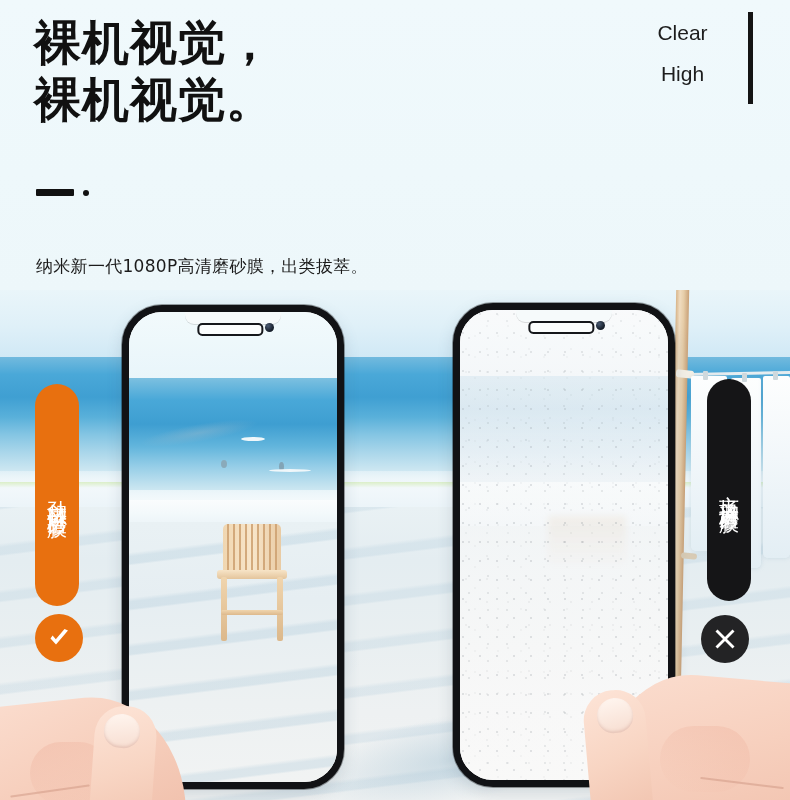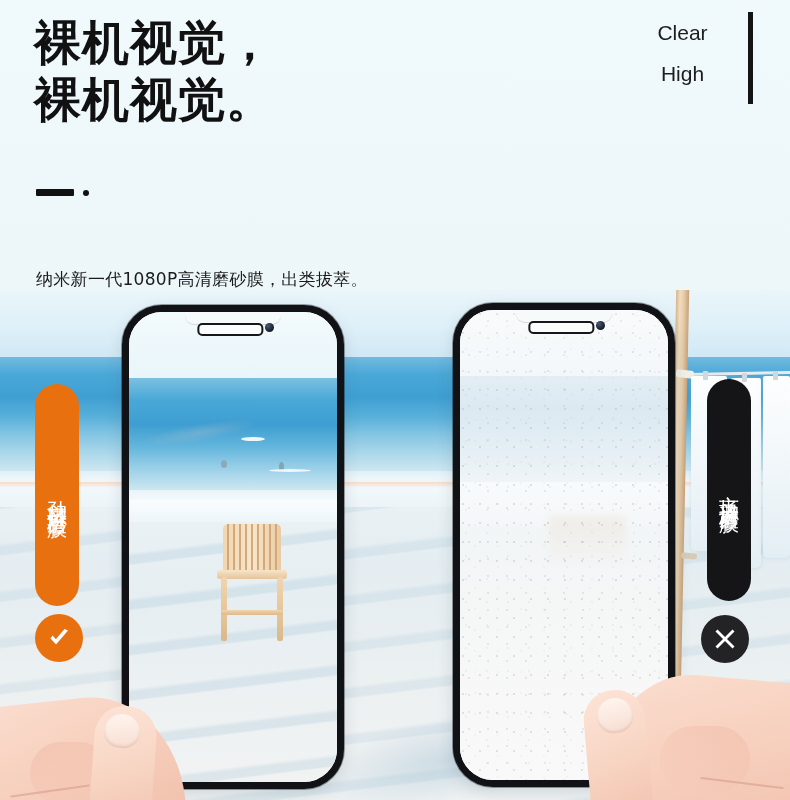--- a/index.html
+++ b/index.html
@@ -9,21 +9,21 @@
   }
   body {
     font-family: "Liberation Sans", "DejaVu Sans", sans-serif;
   }
 
   .page {
     position: relative;
     width: 790px;
     height: 800px;
     overflow: hidden;
-    background: #f97316;
+    background: #84cc16;
   }
 
   
   .photo {
     position: absolute;
     left: 0;
     top: 285px;
     width: 790px;
     height: 515px;
     overflow: hidden;
@@ -171,21 +171,20 @@
 
   
   .subtitle {
     position: absolute;
     left: 36px;
     top: 255px;
     font-size: 17px;
     color: #1b1b1b;
     letter-spacing: 0.3px;
     font-family: "DejaVu Sans", "Liberation Sans", sans-serif;
-    margin-top: 13px;
   }
 
   
   .phone {
     position: absolute;
     border: 7px solid #111215;
     border-radius: 40px;
     box-shadow: 0 0 0 1px rgba(0,0,0,0.35), 0 6px 16px rgba(60,90,110,0.18);
     overflow: hidden;
     background: #ffffff;

